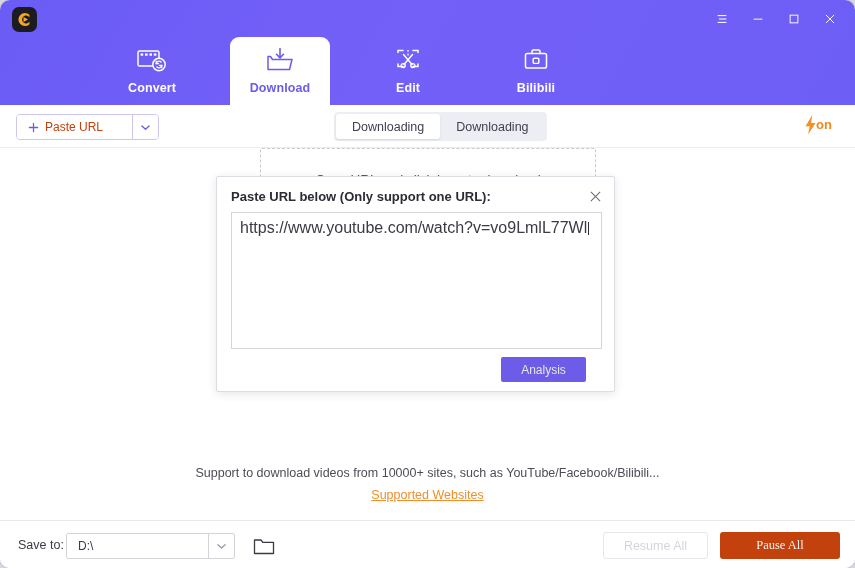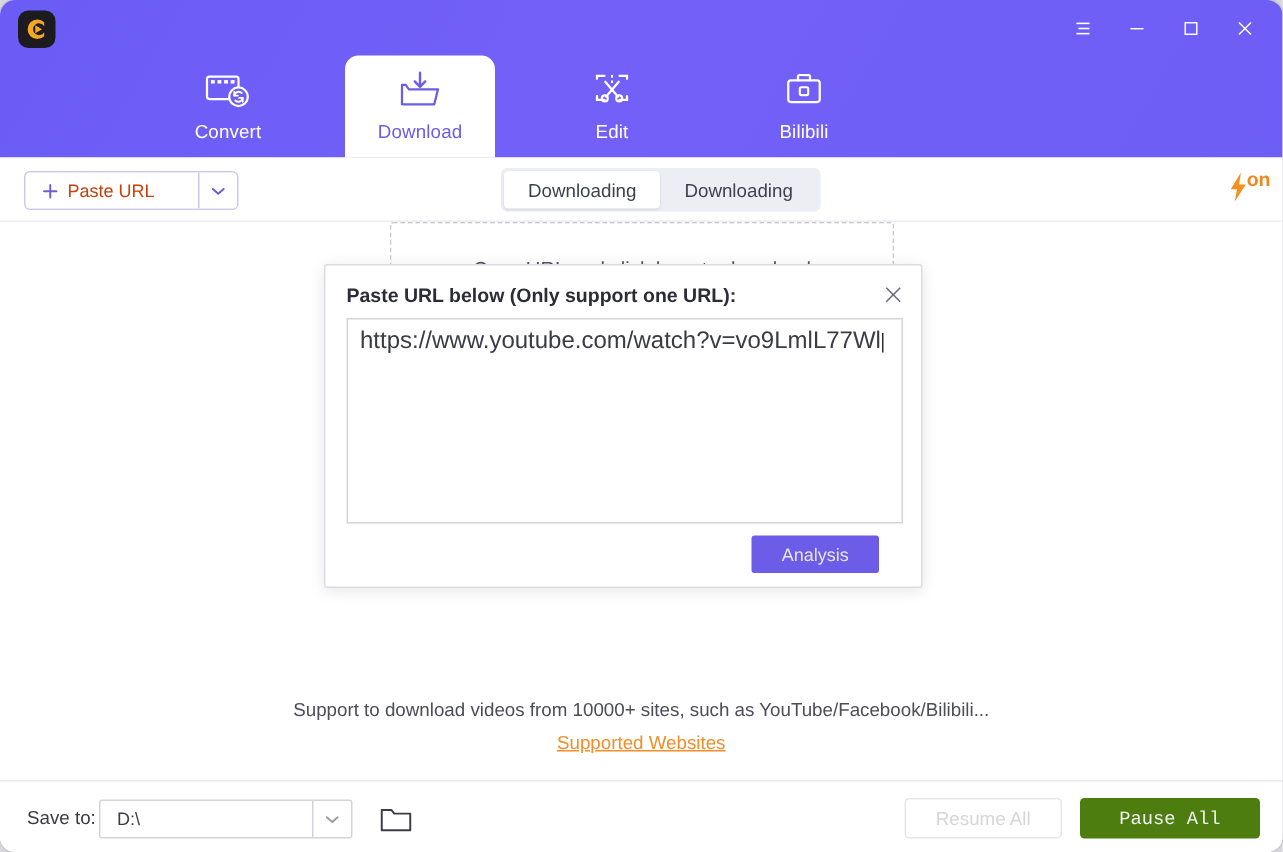--- a/index.html
+++ b/index.html
@@ -57,20 +57,21 @@
   .nav-tab {
     width: 100px;
     height: 68px;
     display: flex;
     flex-direction: column;
     align-items: center;
     justify-content: flex-start;
     padding-top: 7px;
     color: #ffffff;
     position: relative;
+    font-weight: bold;
   }
   .nav-tab .nav-icon { height: 34px; display: flex; align-items: center; justify-content: center; }
   .nav-tab .nav-label {
     font-size: 12.5px;
     margin-top: 3px;
     letter-spacing: 0.1px;
   }
   .nav-tab.active {
     background: #ffffff;
     color: #6c5ce7;
@@ -127,22 +128,22 @@
     font-size: 12.5px;
     color: #3f4150;
     border-radius: 3px;
   }
   .seg.active {
     background: #ffffff;
     box-shadow: 0 1px 2px rgba(0,0,0,0.10);
   }
   .turbo-badge {
     position: absolute;
-    right: 8px; top: 8px;
-    display: flex; align-items: flex-start; gap: 0px;
+    right: 23px; top: 8px;
+    display: flex; align-items: center; gap: 0px;
     color: #f0881f;
   }
   .turbo-on {
     font-size: 13px;
     font-weight: bold;
     color: #f0881f;
     line-height: 1;
     margin-bottom: 2px;
     margin-left: -3px;
   }
@@ -305,27 +306,27 @@
     background: #ffffff;
     border: 1px solid #e6e6ea;
     border-radius: 3px;
     color: #d6d6da;
     font-size: 12.5px;
     display: flex; align-items: center; justify-content: center;
     font-family: "Liberation Sans", sans-serif;
   }
   .btn-pause {
     width: 120px; height: 27px;
-    background: #4d7c0f;
+    background: #c2410c;
     border: none;
     border-radius: 3px;
     color: #f1f1f3;
     font-size: 12.5px;
     display: flex; align-items: center; justify-content: center;
-    font-family: Liberation Mono, monospace;
+    font-family: Liberation Serif, serif;
   }
 </style>
 </head>
 <body>
 
 <div class="app-window">
 
   <div class="header">
 
     <div class="logo">

